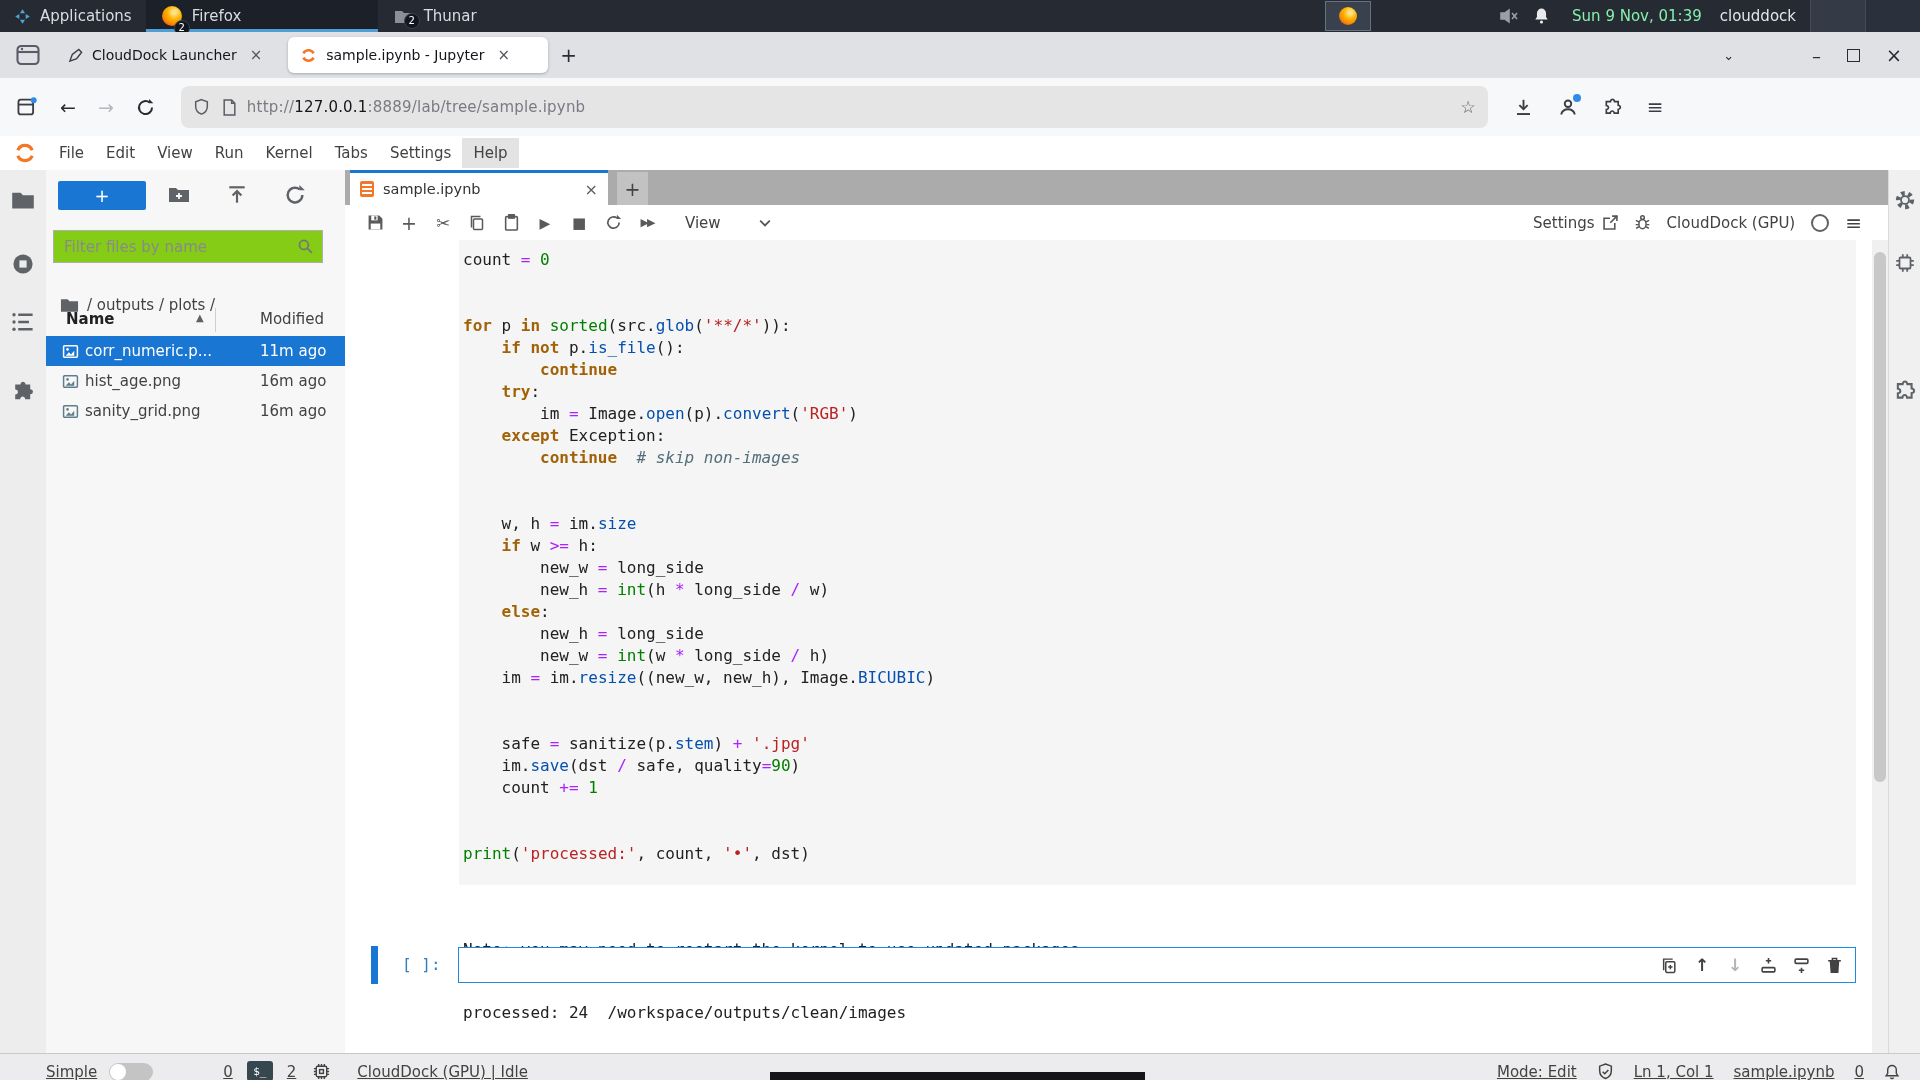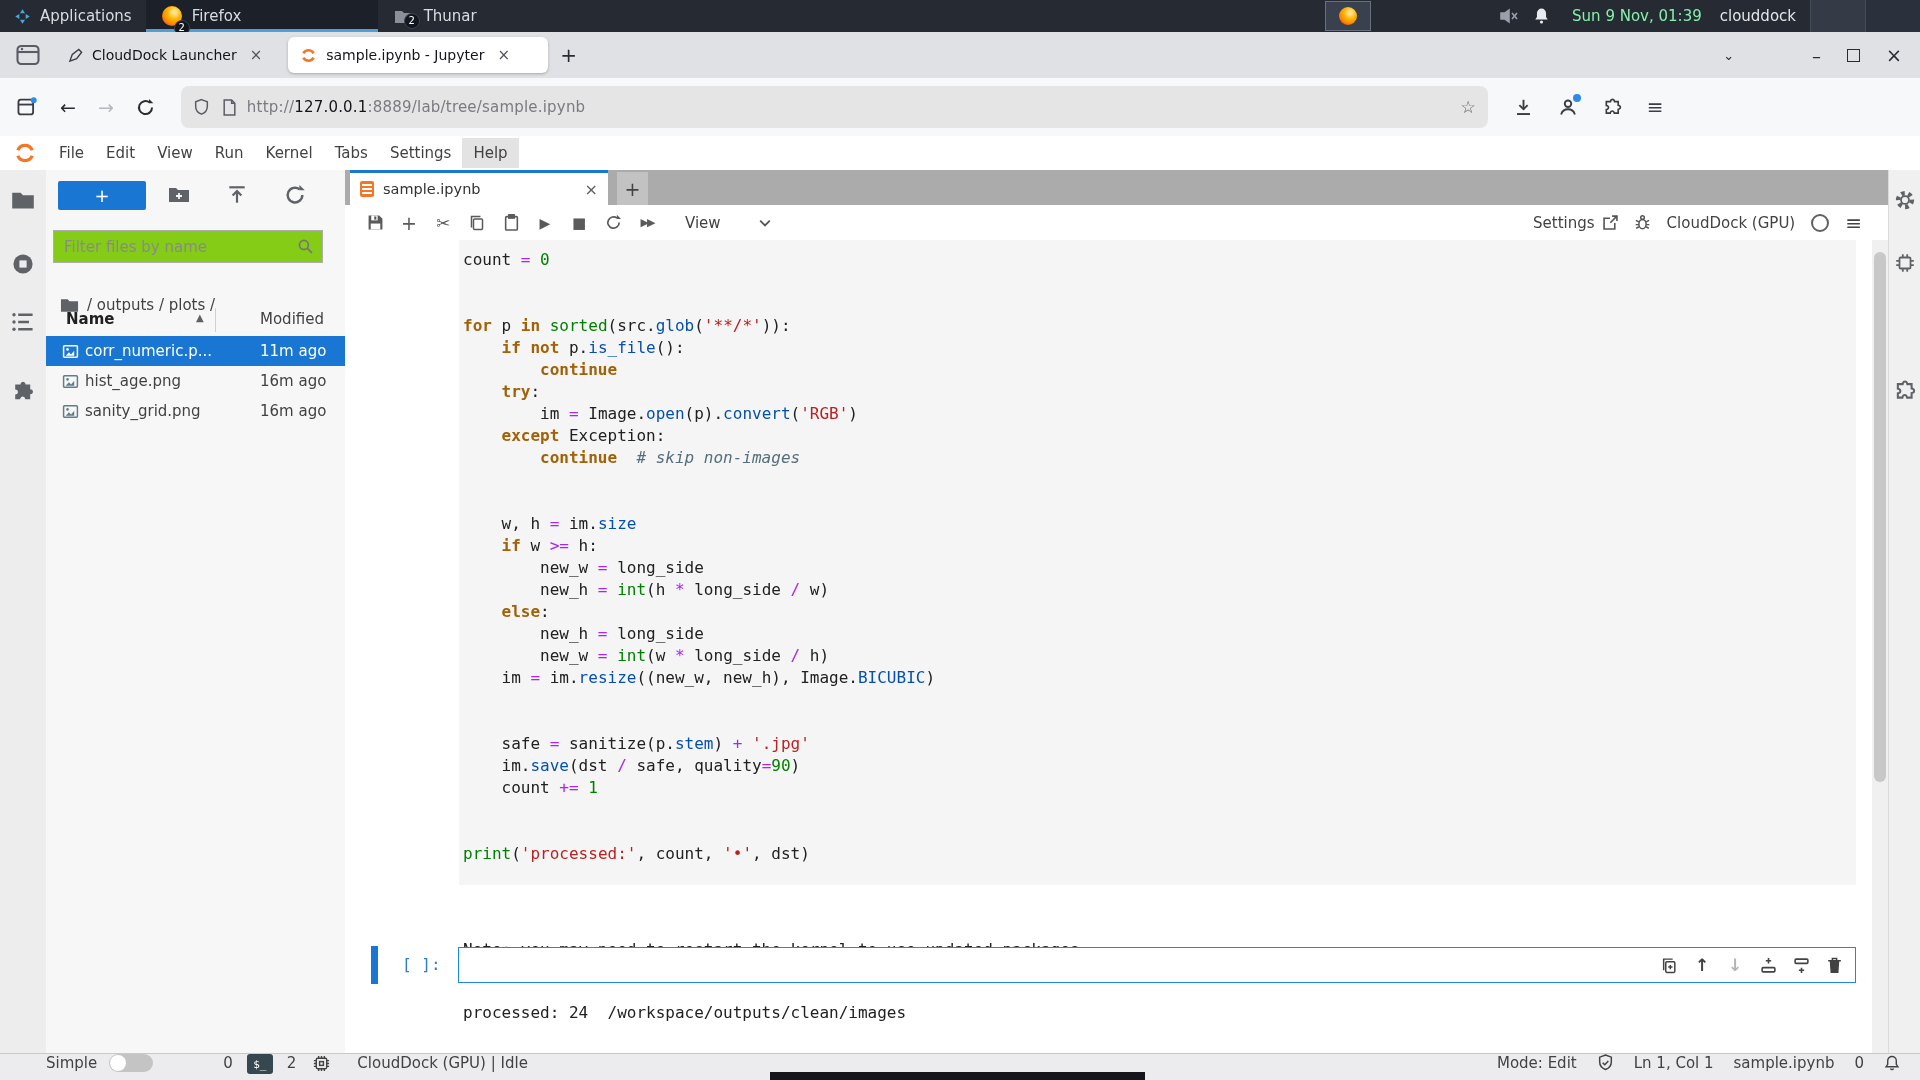--- a/index.html
+++ b/index.html
@@ -108,21 +108,21 @@
   .acell{position:absolute;left:0;top:706px;width:1543px;height:38px;}
   .collapser{position:absolute;left:26px;top:0;width:7px;height:38px;background:#1976d2;}
   .prompt{position:absolute;left:57px;top:9px;font:16px "DejaVu Sans Mono","Liberation Mono",monospace;color:#307fc1;}
   .editor{position:absolute;left:113px;top:1px;width:1398px;height:36px;background:#fff;border:1.5px solid #1e88e5;box-sizing:border-box;display:flex;align-items:center;justify-content:flex-end;gap:15px;padding-right:12px;}
   .ci{width:18px;height:18px;color:#424242;display:flex;align-items:center;justify-content:center;font-size:16px;}
   .ci.dis{color:#b5b5b5;}
   .vscroll{position:absolute;right:0;top:0;width:16px;height:813px;background:#f0f0f0;}
   .vthumb{position:absolute;left:2px;top:12px;width:12px;height:530px;background:#c8c8c8;border-radius:6px;}
 
   
-  .statusbar{left:0;top:917px;width:1920px;height:27px;background:#ececee;border-top:1px solid #c9c9c9;display:flex;align-items:flex-start;font-size:15px;color:#424242;}
+  .statusbar{left:0;top:917px;width:1920px;height:27px;background:#ececee;border-top:1px solid #c9c9c9;display:flex;align-items:flex-end;font-size:15px;color:#424242;text-decoration:underline;}
   .toggle{width:44px;height:18px;border-radius:9px;background:#c4c4c4;position:relative;}
   .toggle .knob{position:absolute;left:1px;top:1px;width:16px;height:16px;border-radius:50%;background:#fff;}
   .termbadge{width:26px;height:20px;background:#37474f;border-radius:3px;color:#fff;font:11px "DejaVu Sans Mono",monospace;display:flex;align-items:center;justify-content:center;}
   .sb-r{margin-left:auto;display:flex;align-items:center;gap:20px;padding-right:20px;}
 
   .darkstrip{left:770px;top:1072px;width:375px;height:8px;background:#15151a;}
 </style>
 </head>
 <body>
 

